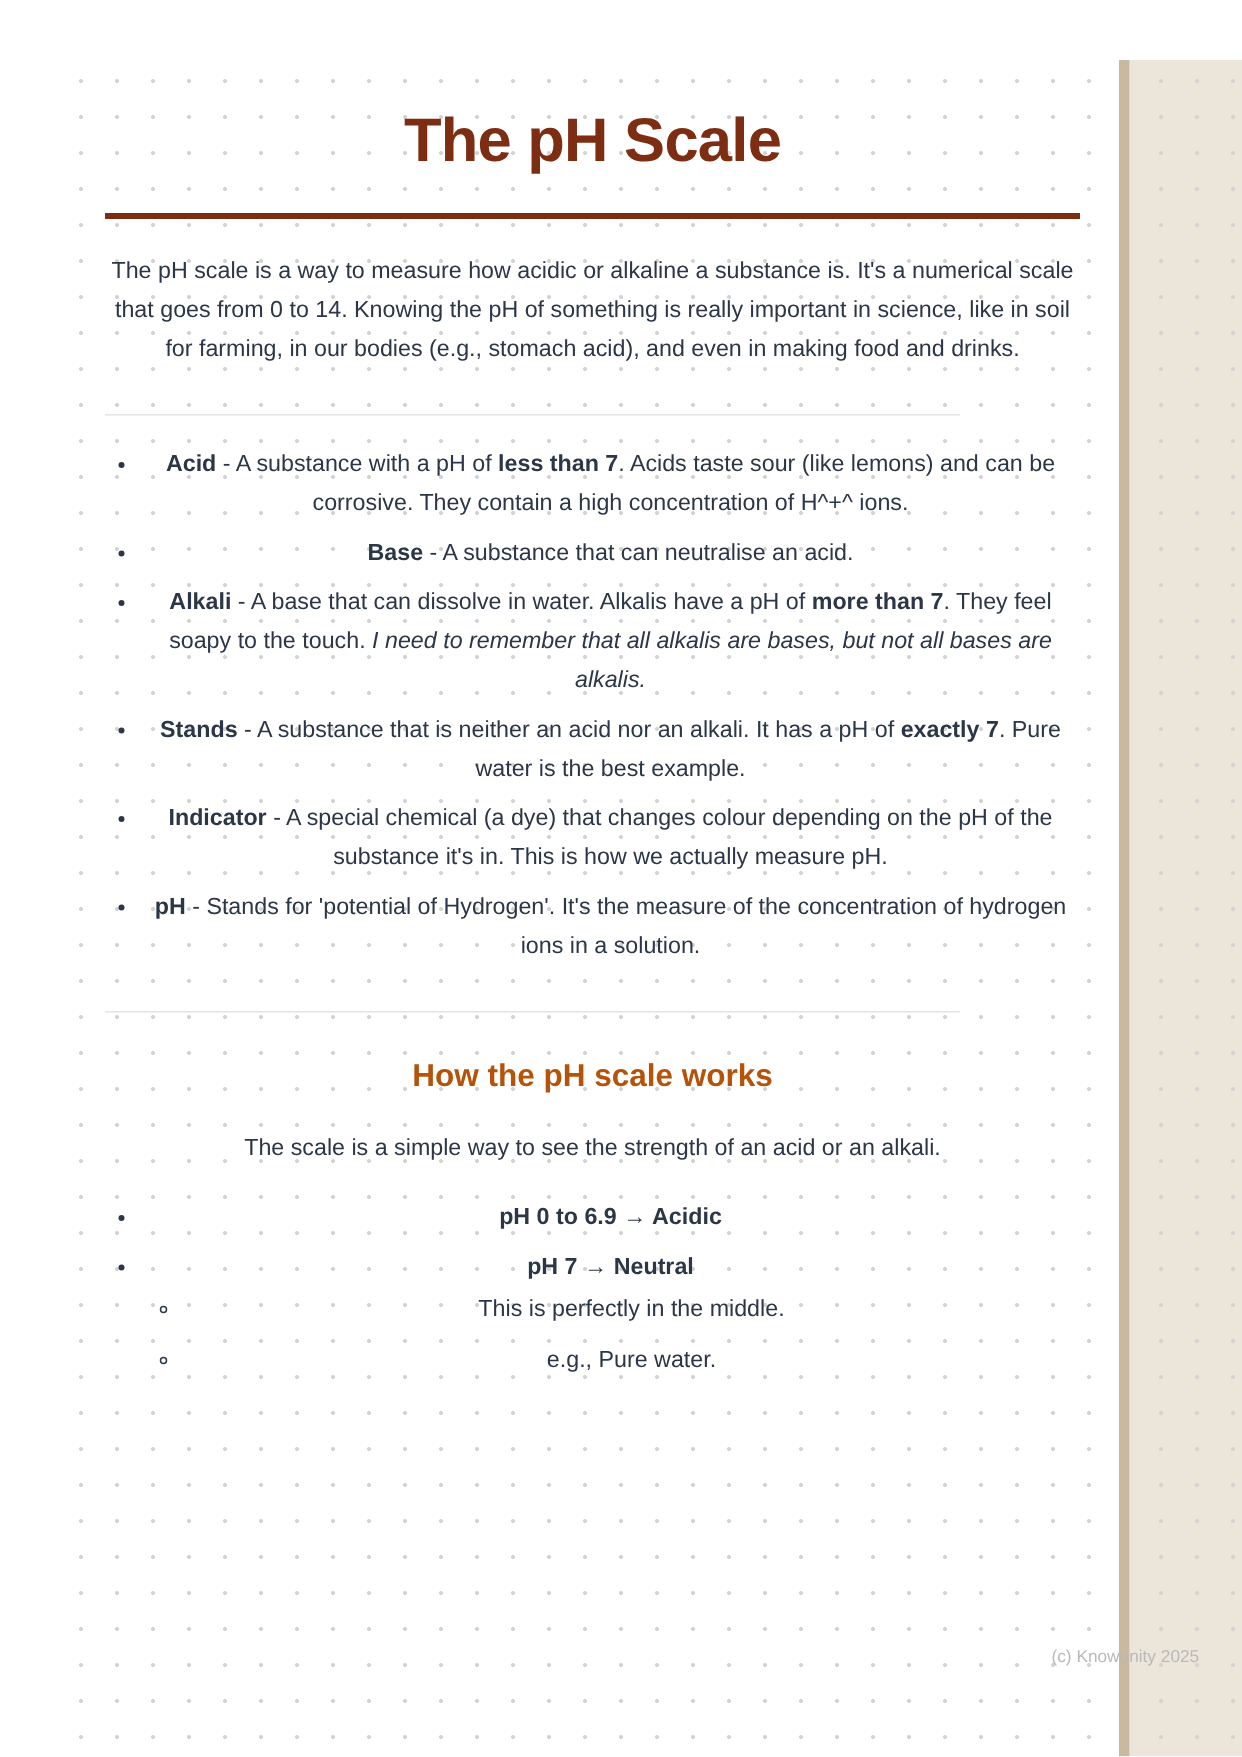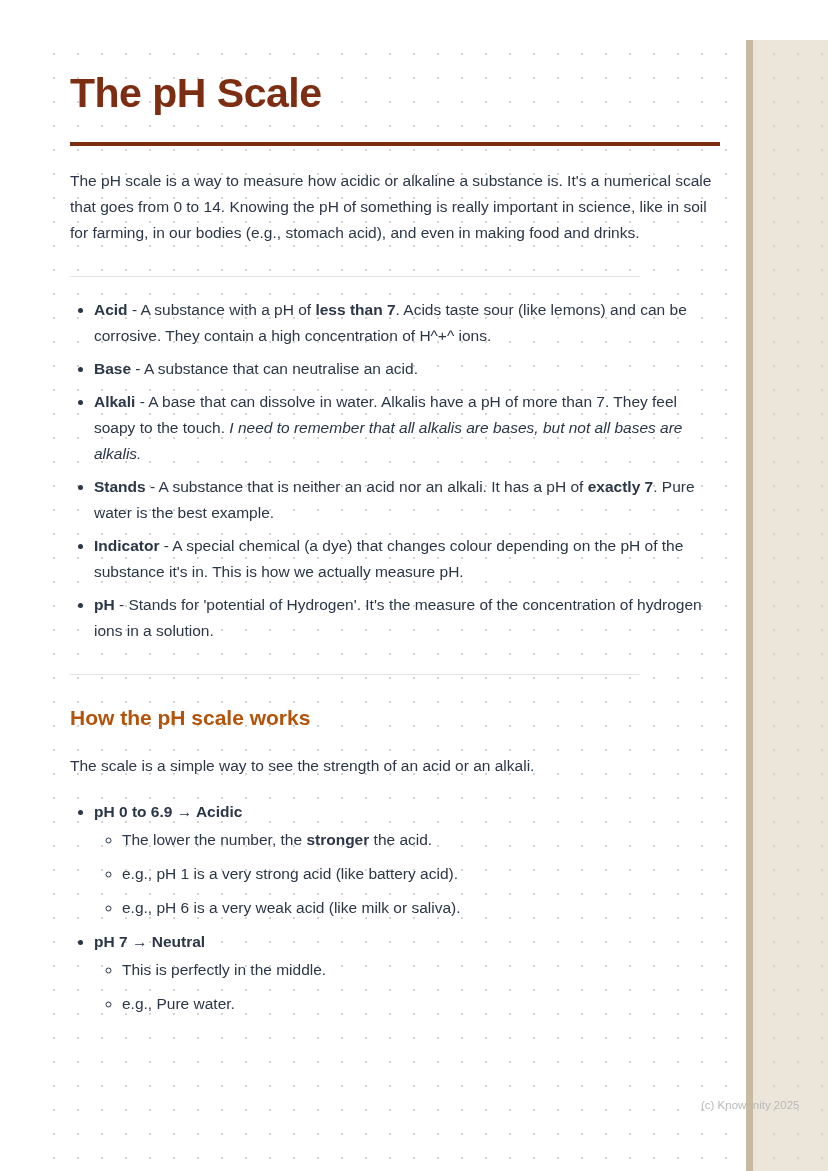--- a/index.html
+++ b/index.html
@@ -5,20 +5,21 @@
   * { margin:0; padding:0; box-sizing:border-box; }
   html,body { background:#ffffff; }
   body { font-family:"Liberation Sans","DejaVu Sans",sans-serif; }
 
   .page {
     position:relative;
     width:828px; height:1171px;
     margin:0 auto;
     background:#ffffff;
     overflow:hidden;
+    text-align:center;
   }
 
   
   .side-panel {
     position:absolute; top:40px; bottom:0; left:753px; right:0;
     background:#ece6da;
     z-index:0;
   }
 
   
@@ -117,36 +118,32 @@
     <h1 class="doc-title">The pH Scale</h1>
     <hr class="title-rule">
 
     <p class="body-text">The pH scale is a way to measure how acidic or alkaline a substance is. It's a numerical scale that goes from 0 to 14. Knowing the pH of something is really important in science, like in soil for farming, in our bodies (e.g., stomach acid), and even in making food and drinks.</p>
 
     <hr class="divider">
 
     <ul class="main-list">
         <li><span style="font-weight: 700;">Acid</span><span> - A substance with a pH of </span><span style="font-weight: 700;">less than 7</span><span>. Acids taste sour (like lemons) and can be corrosive. They contain a high concentration of H^+^ ions.</span></li>
         <li><span style="font-weight: 700;">Base</span><span> - A substance that can neutralise an acid.</span></li>
-        <li><span style="font-weight: 700;">Alkali</span><span> - A </span><span style="font-weight: 400;">base that can dissolve in water</span><span>. Alkalis have a pH of </span><span style="font-weight: 400;">more than 7</span><span>. They feel soapy to the touch. </span><span style="font-style: italic;">I need to remember that all alkalis are bases, but not all bases are alkalis.</span></li>
+        <li><span style="font-weight: 700;">Alkali</span><span> - A </span><span style="font-weight: 400;">base that can dissolve in water</span><span>. Alkalis have a pH of </span><span style="font-weight: 700;">more than 7</span><span>. They feel soapy to the touch. </span><span style="font-style: italic;">I need to remember that all alkalis are bases, but not all bases are alkalis.</span></li>
         <li><span style="font-weight: 700;">Stands</span><span> - A substance that is neither an acid nor an alkali. It has a pH of </span><span style="font-weight: 700;">exactly 7</span><span>. Pure water is the best example.</span></li>
         <li><span style="font-weight: 700;">Indicator</span><span> - A special chemical (a dye) that changes colour depending on the pH of the substance it's in. This is how we actually measure pH.</span></li>
         <li><span style="font-weight: 700;">pH</span><span> - Stands for 'potential of Hydrogen'. It's the measure of the concentration of hydrogen ions in a solution.</span></li>
       </ul>
 
     <hr class="divider">
 
     <h2 class="section-heading">How the pH scale works</h2>
     <p class="body-text">The scale is a simple way to see the strength of an acid or an alkali.</p>
     <ul class="main-list">
-        <li><span style="font-weight: 700;">pH 0 to 6.9 → Acidic</span><ul class="sub-list">
-            <li><span>The lower the number, the </span><span style="font-weight: 700;">stronger</span><span> the acid.</span></li>
-            <li><span>e.g., pH 1 is a very strong acid (like battery acid).</span></li>
-            <li><span>e.g., pH 6 is a very weak acid (like milk or saliva).</span></li>
-          </ul></li>
+        <li><span style="font-weight: 700;">pH 0 to 6.9 → Acidic</span></li>
         <li><span style="font-weight: 700;">pH 7 → Neutral</span><ul class="sub-list">
             <li><span>This is perfectly in the middle.</span></li>
             <li><span>e.g., Pure water.</span></li>
           </ul></li>
       </ul>
 
   </div>
 
   <div class="footer-watermark">(c) Knowunity 2025</div>
 

